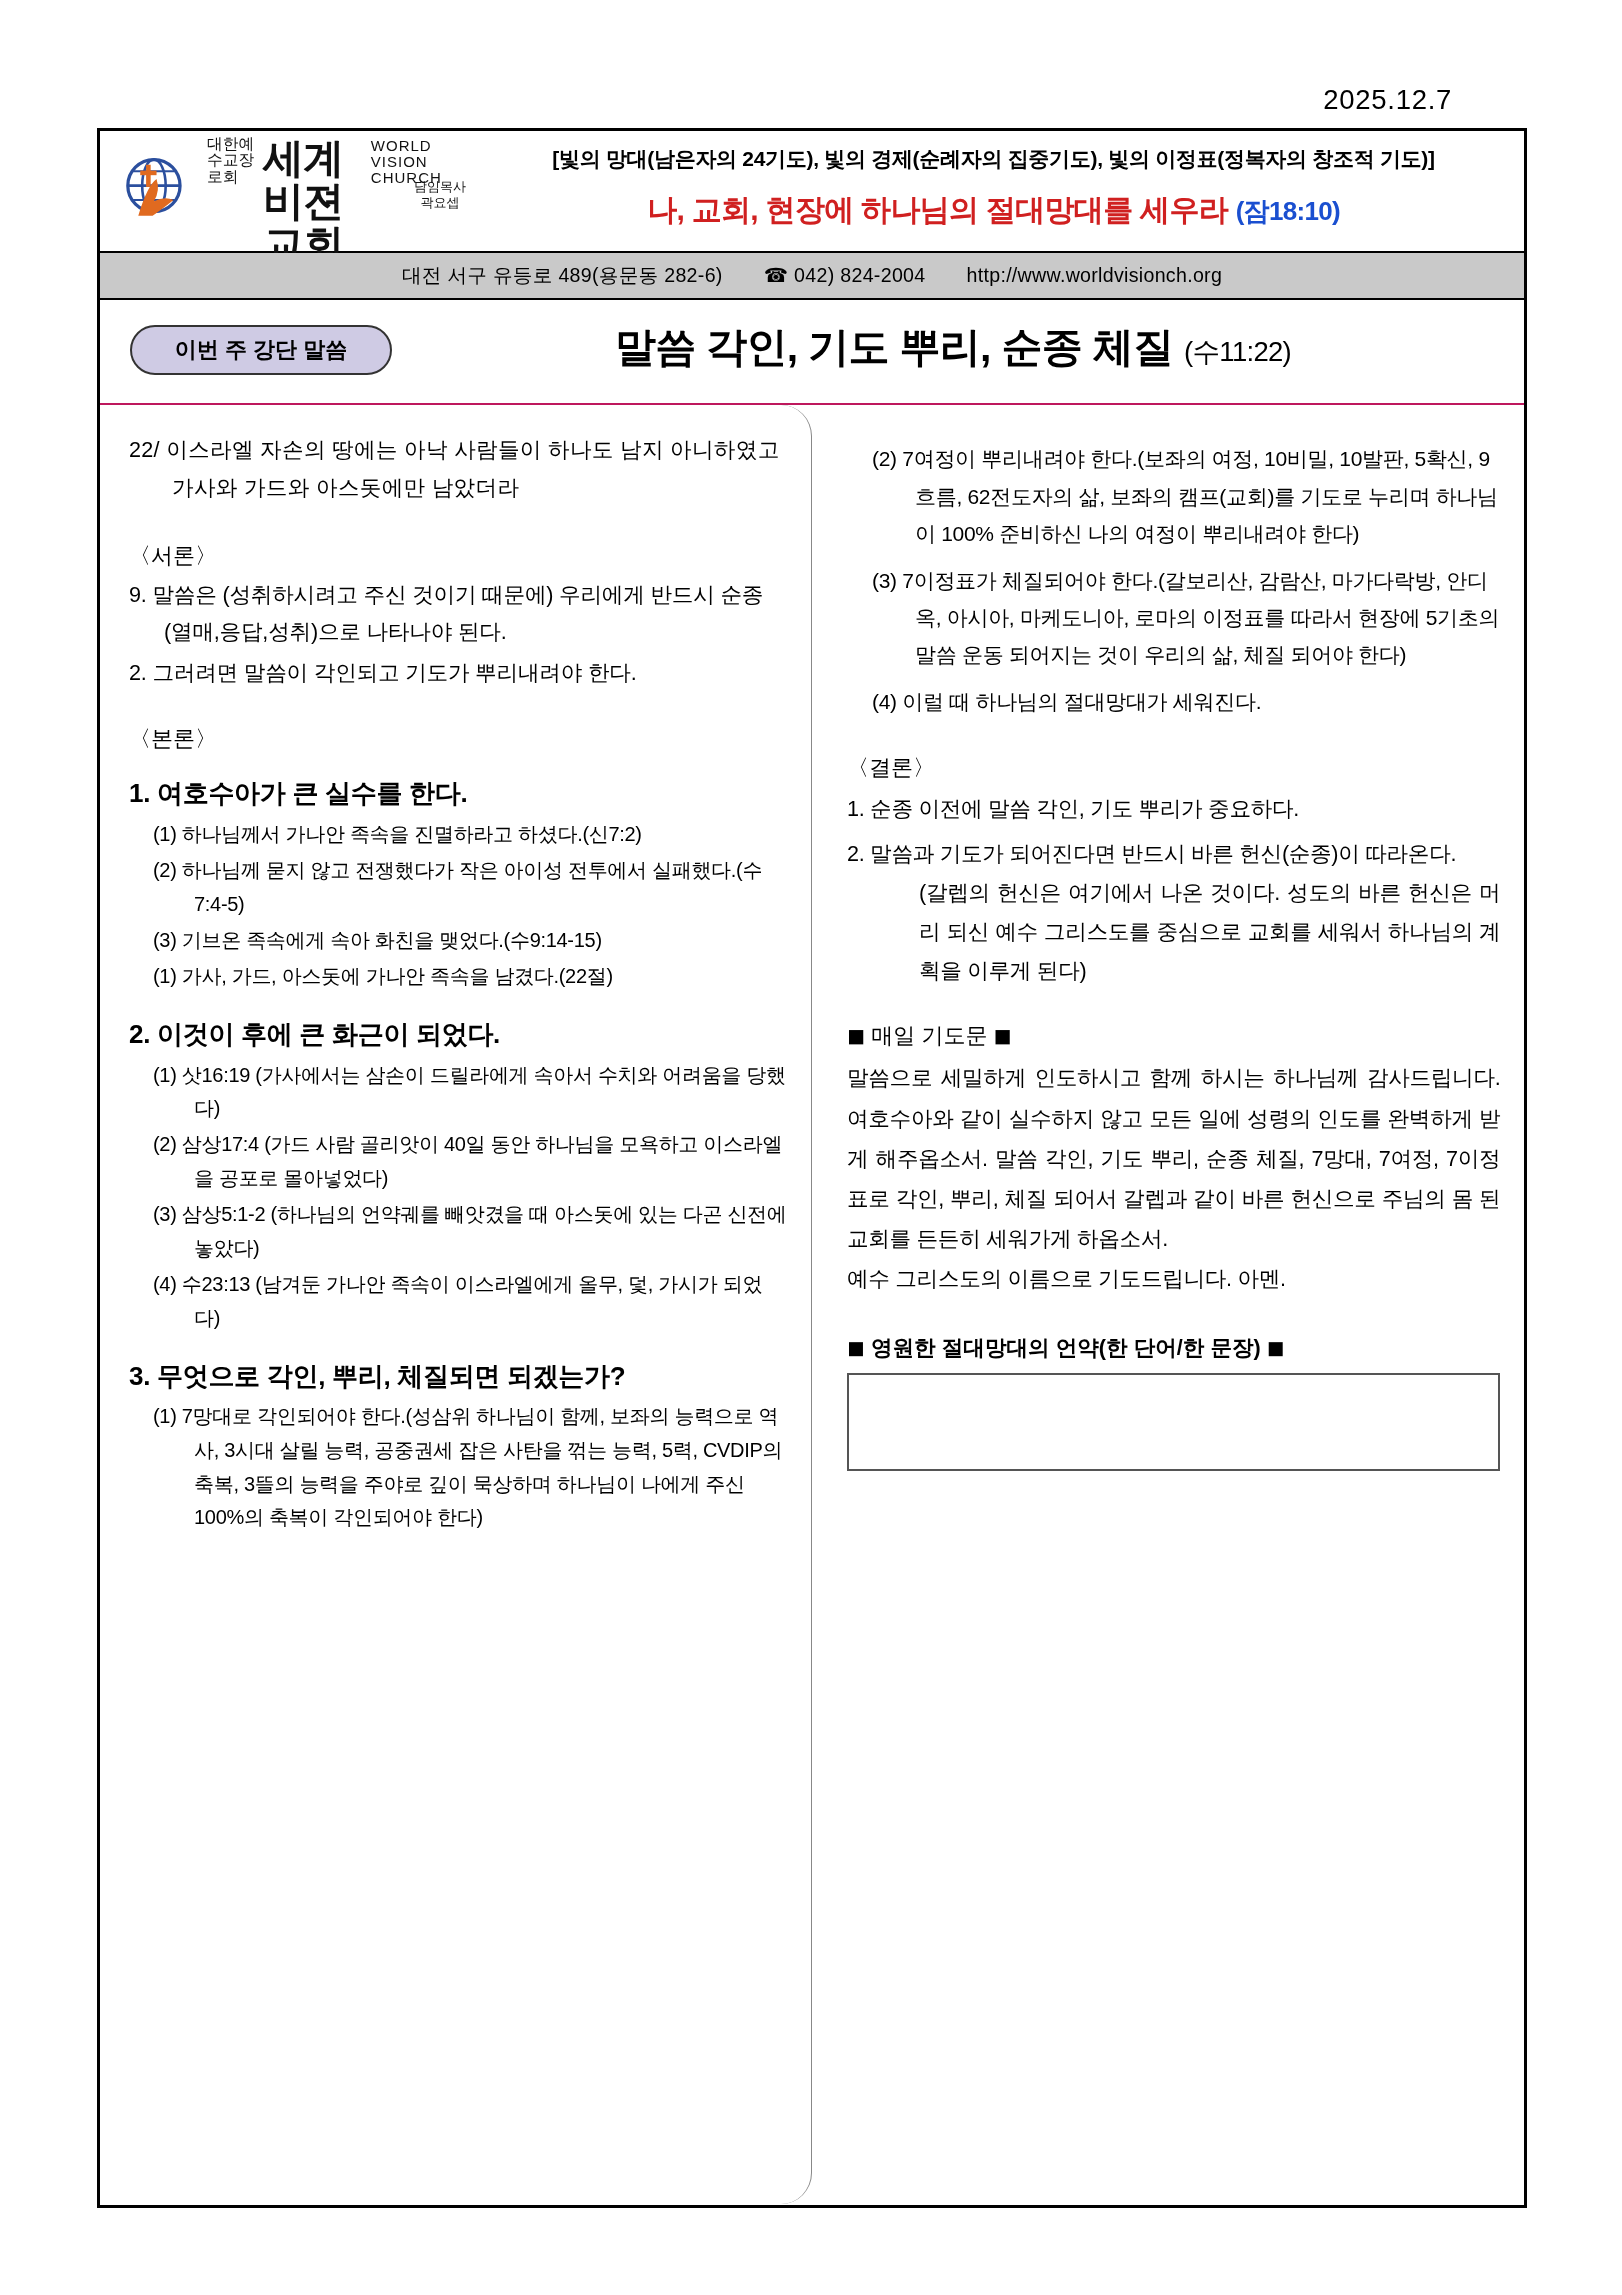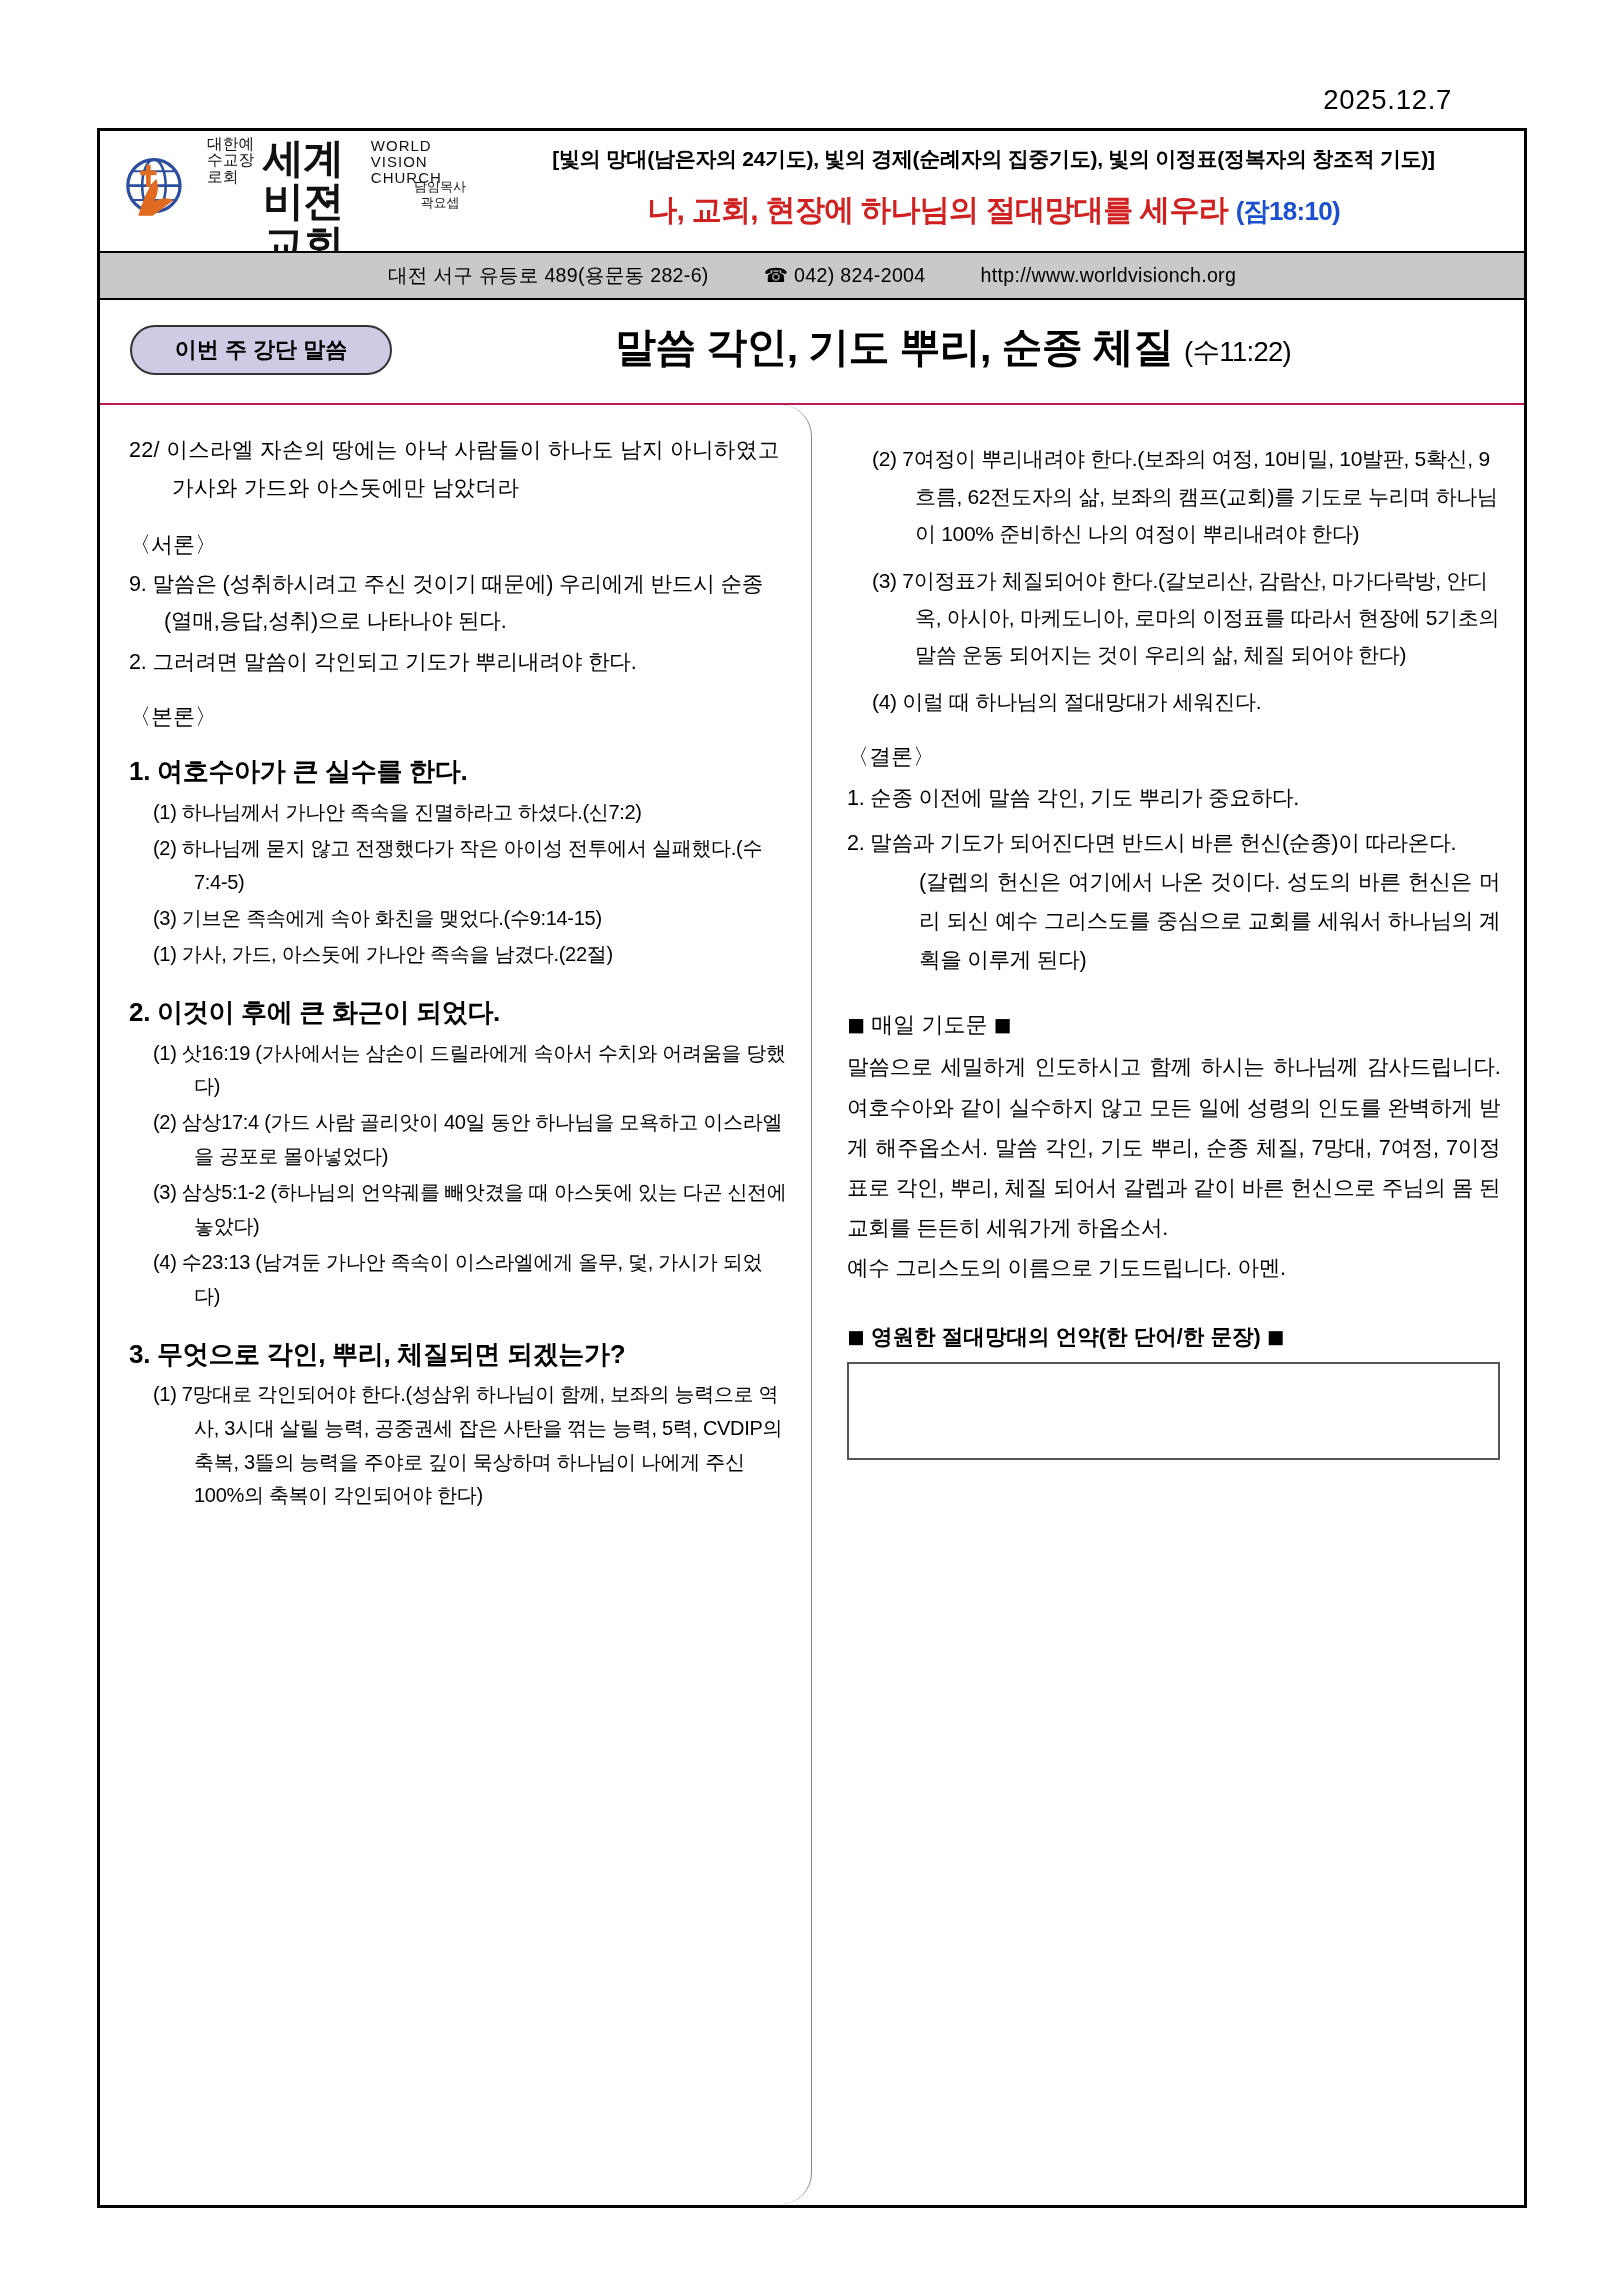--- a/index.html
+++ b/index.html
@@ -120,21 +120,21 @@
   
   .addr-bar {
     position: relative;
     height: 47px;
     background: #c9c9c9;
     border-bottom: 2px solid #000;
     box-sizing: border-box;
     display: flex;
     align-items: center;
     justify-content: center;
-    gap: 55px;
+    gap: 41px;
     font-size: 19.6px;
     color: #000;
     letter-spacing: 0.3px;
   }
   
   .title-row {
     position: relative;
     height: 105px;
     border-bottom: 2px solid #be185d;
     box-sizing: border-box;
@@ -187,21 +187,21 @@
   .col-right { padding-left: 35px; }
   .verse-open {
     font-size: 21.6px;
     line-height: 1.78;
     padding-left: 43px;
     text-indent: -43px;
     letter-spacing: 0.3px;
   }
   .section-label {
     font-size: 22px;
-    margin-top: 22px;
+    margin-top: 33px;
     margin-bottom: 5.2px;
     letter-spacing: 0px;
   }
   .num-item {
     font-size: 21.6px;
     line-height: 1.72;
     padding-left: 35px;
     text-indent: -35px;
     margin-top: 3.9px;
     letter-spacing: -0.2px;

